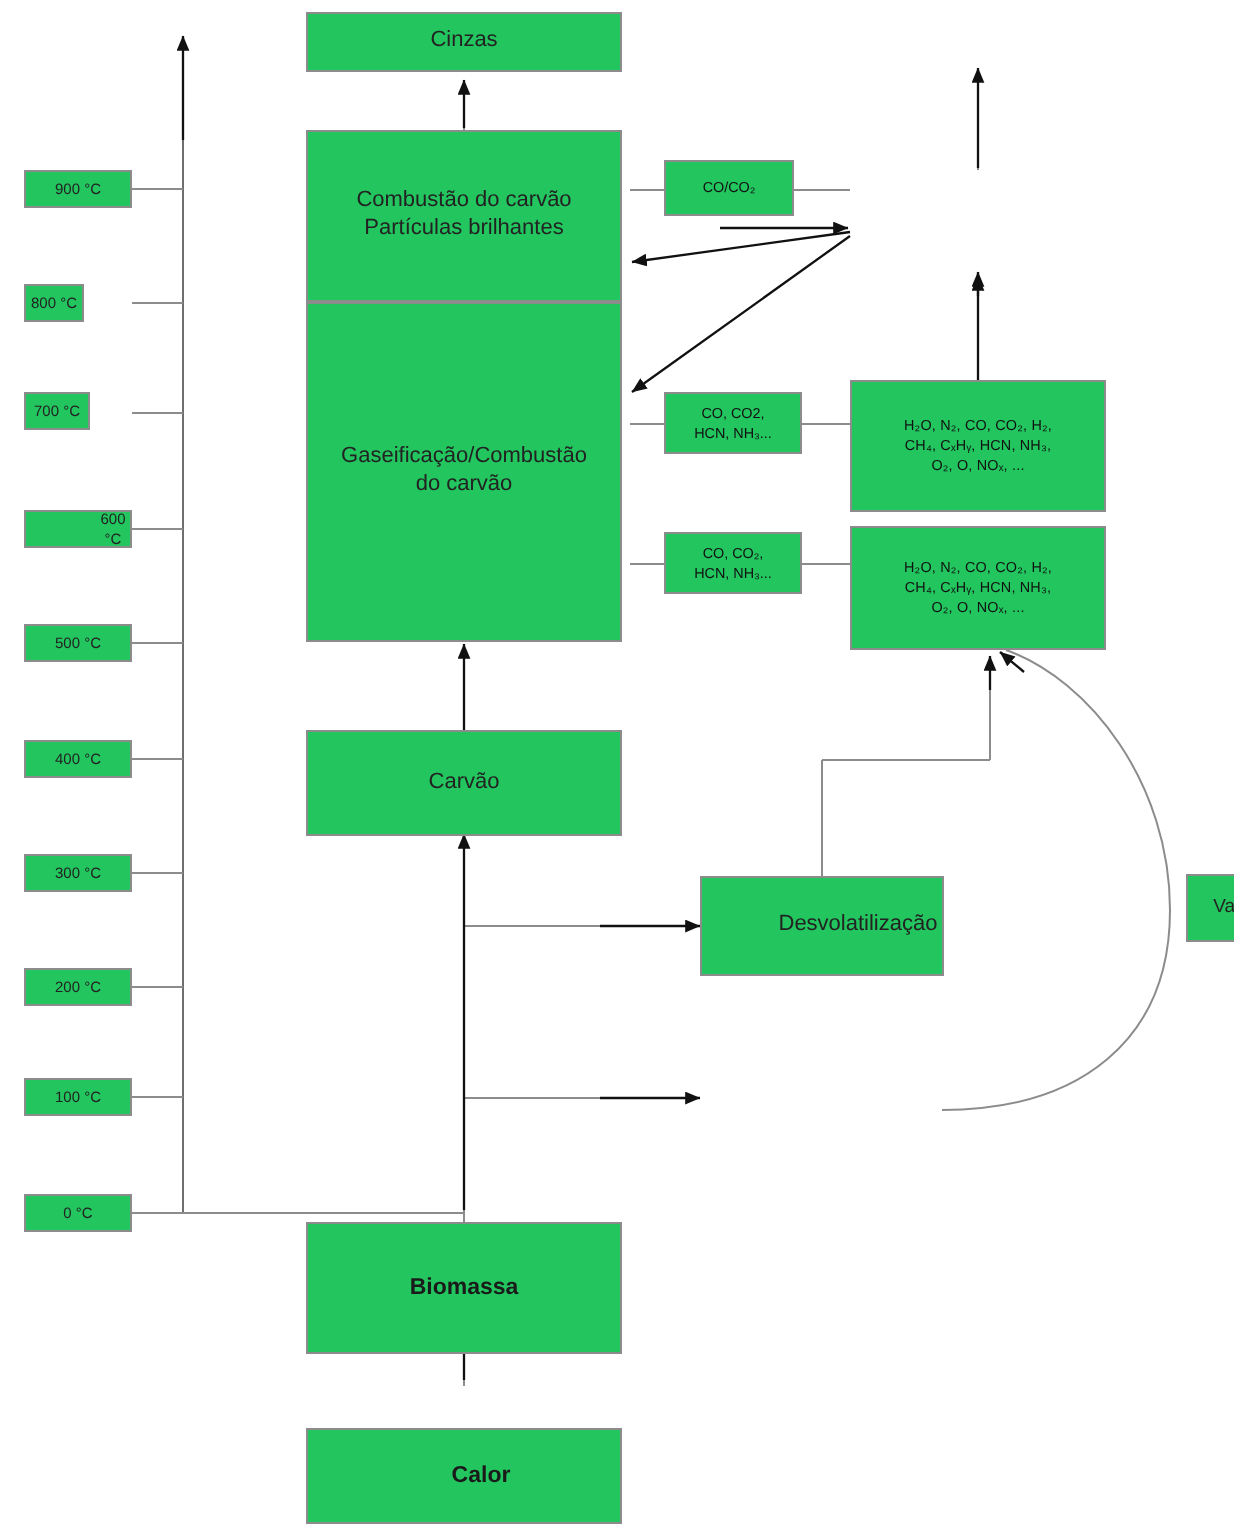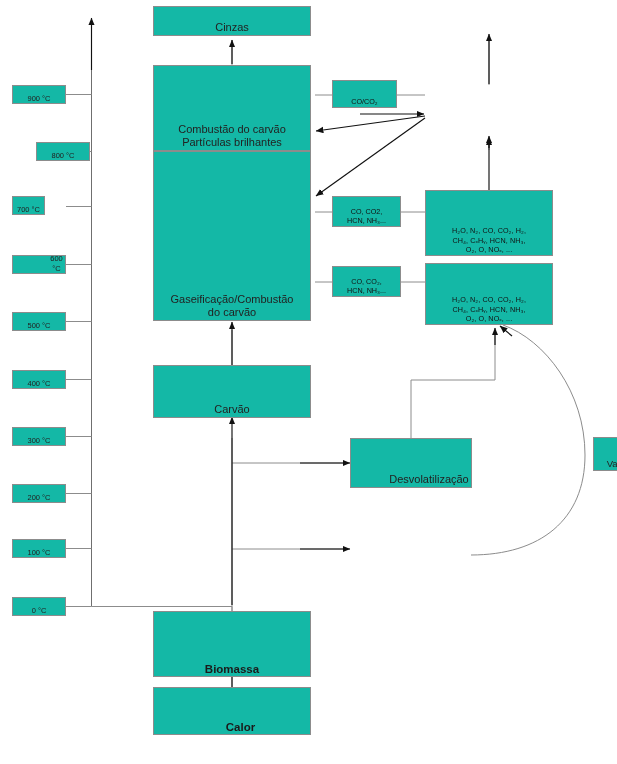--- a/index.html
+++ b/index.html
@@ -1,20 +1,20 @@
 <!DOCTYPE html>
 <html><head>
 <meta charset="utf-8">
 <style>
   html,body{margin:0;padding:0;background:#ffffff;}
   body{font-family:"Liberation Sans","DejaVu Sans",sans-serif;color:#1a1a1a;}
   #canvas{position:relative;width:617px;height:764px;overflow:hidden;background:#fff;}
   #svg-layer{position:absolute;left:0;top:0;width:617px;height:764px;}
-  .node{position:absolute;box-sizing:border-box;border:1px solid #8c8c8c;background:#14b8a6;
-        display:flex;align-items:flex-end;justify-content:center;text-align:center;line-height:1.25;}
+  .node{position:absolute;box-sizing:border-box;border:1px solid #8c8c8c;background:#22c55e;
+        display:flex;align-items:center;justify-content:center;text-align:center;line-height:1.25;}
   .proc{font-size:11px;color:#222;}
   .bold{font-weight:bold;font-size:11.5px;}
   .temp{font-size:7.5px;color:#222;border:1px solid #8c8c8c;}
   .gas{font-size:7.2px;color:#111;letter-spacing:.1px;line-height:1.35;}
   .minilbl{font-size:7.2px;color:#111;line-height:1.35;}
   .vapor{font-size:9.5px;color:#222;}
   .nowrap{white-space:nowrap;}
 </style>
 </head>
 <body>
@@ -102,21 +102,21 @@
 
       <line x1="495" y1="345" x2="495" y2="328"></line>
 
       <line x1="512" y1="336" x2="500" y2="326"></line>
     </g>
   </svg>
 
   <div class="node temp" style="left:12px;top:85px;width:54px;height:19px;">
     <span>900 °C</span>
   </div>
-  <div class="node temp" style="left:12px;top:142px;width:54px;height:19px;margin-left:24px;">
+  <div class="node temp" style="left:12px;top:142px;width:30px;height:19px;">
     <span>800 °C</span>
   </div>
   <div class="node temp" style="left:12px;top:196px;width:33px;height:19px;">
     <span>700 °C</span>
   </div>
   <div class="node temp" style="left:12px;top:255px;width:54px;height:19px;padding-left:35px;">
     <span>600 °C</span>
   </div>
   <div class="node temp" style="left:12px;top:312px;width:54px;height:19px;">
     <span>500 °C</span>
@@ -156,21 +156,21 @@
   </div>
 
   <div class="node proc" style="left:153px;top:365px;width:158px;height:53px;">
     <span>Carvão</span>
   </div>
 
   <div class="node bold" style="left:153px;top:611px;width:158px;height:66px;">
     <span>Biomassa</span>
   </div>
 
-  <div class="node bold" style="left:153px;top:687px;width:158px;height:48px;padding-left:17px;">
+  <div class="node bold" style="left:153px;top:714px;width:158px;height:48px;padding-left:17px;">
     <span>Calor</span>
   </div>
 
   <div class="node proc" style="left:350px;top:438px;width:122px;height:50px;padding-left:36px;">
     <span>Desvolatilização</span>
   </div>
 
 
   <div class="node vapor" style="left:553px;top:437px;width:52px;height:34px;margin-left:40px;">
     <span>Vapor</span>

